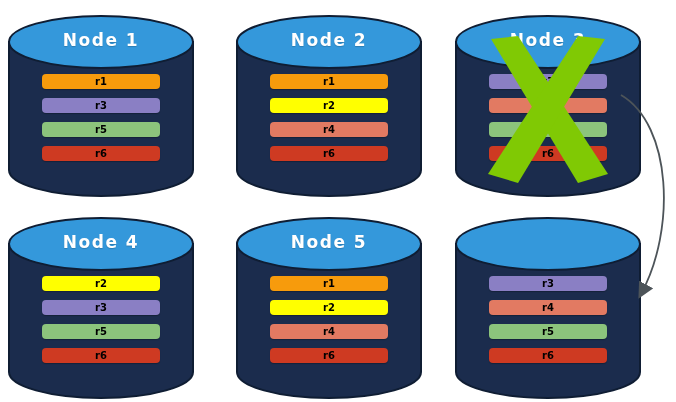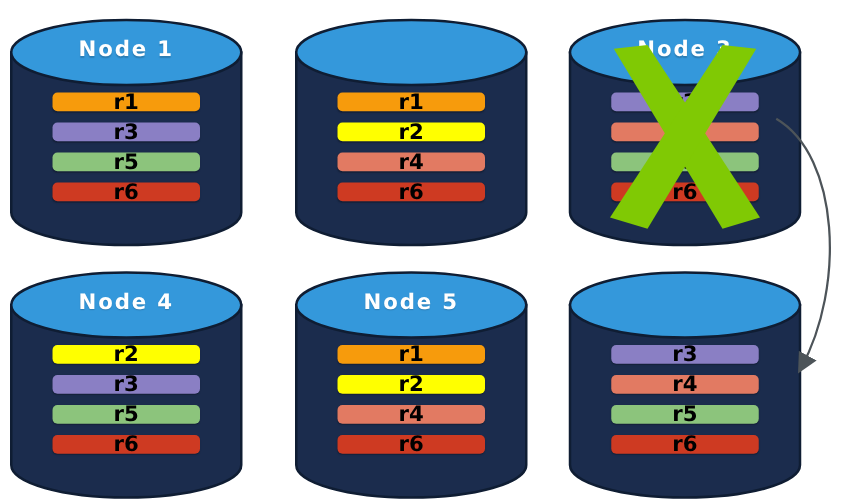--- a/index.html
+++ b/index.html
@@ -62,21 +62,21 @@
   }
 
   .rec {
     position: relative;
     height: 15px;
     margin-bottom: 9px;
     border-radius: 4px;
     display: flex;
     align-items: center;
     justify-content: center;
-    font-size: 17px;
+    font-size: 10px;
     font-weight: bold;
     color: #000000;
     font-family: "DejaVu Sans", sans-serif;
     box-shadow: 0 1px 1px rgba(0,0,0,0.25);
   }
 
   .xmark {
     position: absolute;
     left: 12px;
     top: 20px;
@@ -109,20 +109,21 @@
         <div class="rec" style="background: rgb(138, 127, 196);">r3</div>
         <div class="rec" style="background: rgb(140, 196, 124);">r5</div>
         <div class="rec" style="background: rgb(206, 58, 34);">r6</div>
       </div>
     </div>
     <div class="node" style="left: 236px; top: 4px;">
       <svg class="cyl-svg" viewBox="0 0 186 180">
         <path d="M 1,26 L 1,154 A 92 26 0 0 0 185 154 L 185,26 Z" fill="#1b2c4d" stroke="#0f1d33" stroke-width="2"></path>
         <ellipse cx="93" cy="26" rx="92" ry="26" fill="#3498db" stroke="#0f1d33" stroke-width="2"></ellipse>
       </svg>
+      <div class="node-label">Node 2</div>
       <div class="records">
         <div class="rec" style="background: rgb(247, 155, 12);">r1</div>
         <div class="rec" style="background: rgb(255, 255, 0);">r2</div>
         <div class="rec" style="background: rgb(226, 122, 98);">r4</div>
         <div class="rec" style="background: rgb(206, 58, 34);">r6</div>
       </div>
     </div>
     <div class="node" style="left: 455px; top: 4px;">
       <svg class="cyl-svg" viewBox="0 0 186 180">
         <path d="M 1,26 L 1,154 A 92 26 0 0 0 185 154 L 185,26 Z" fill="#1b2c4d" stroke="#0f1d33" stroke-width="2"></path>

